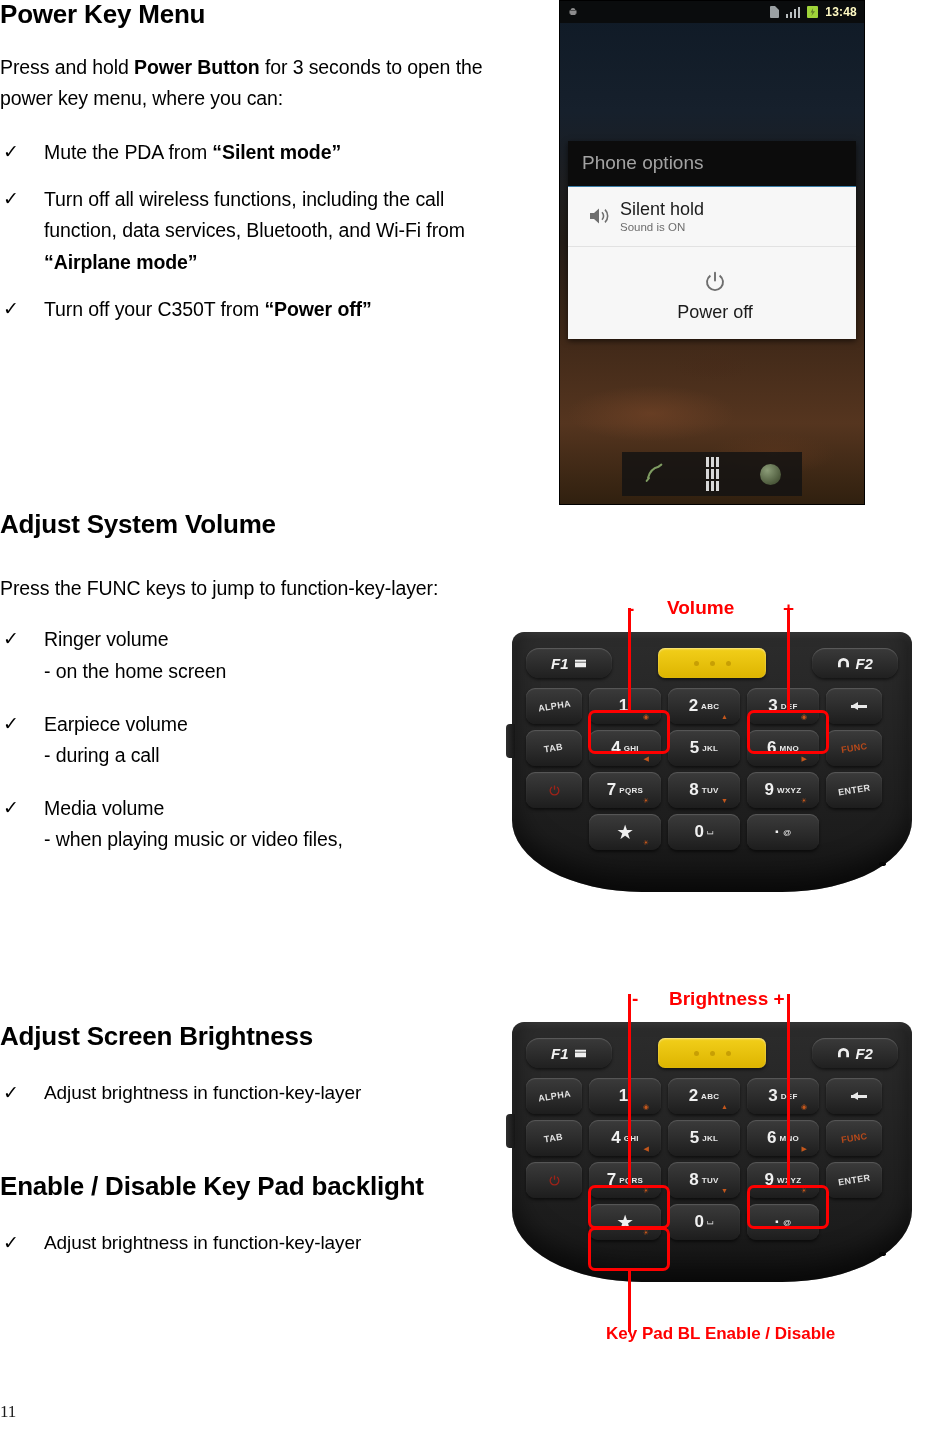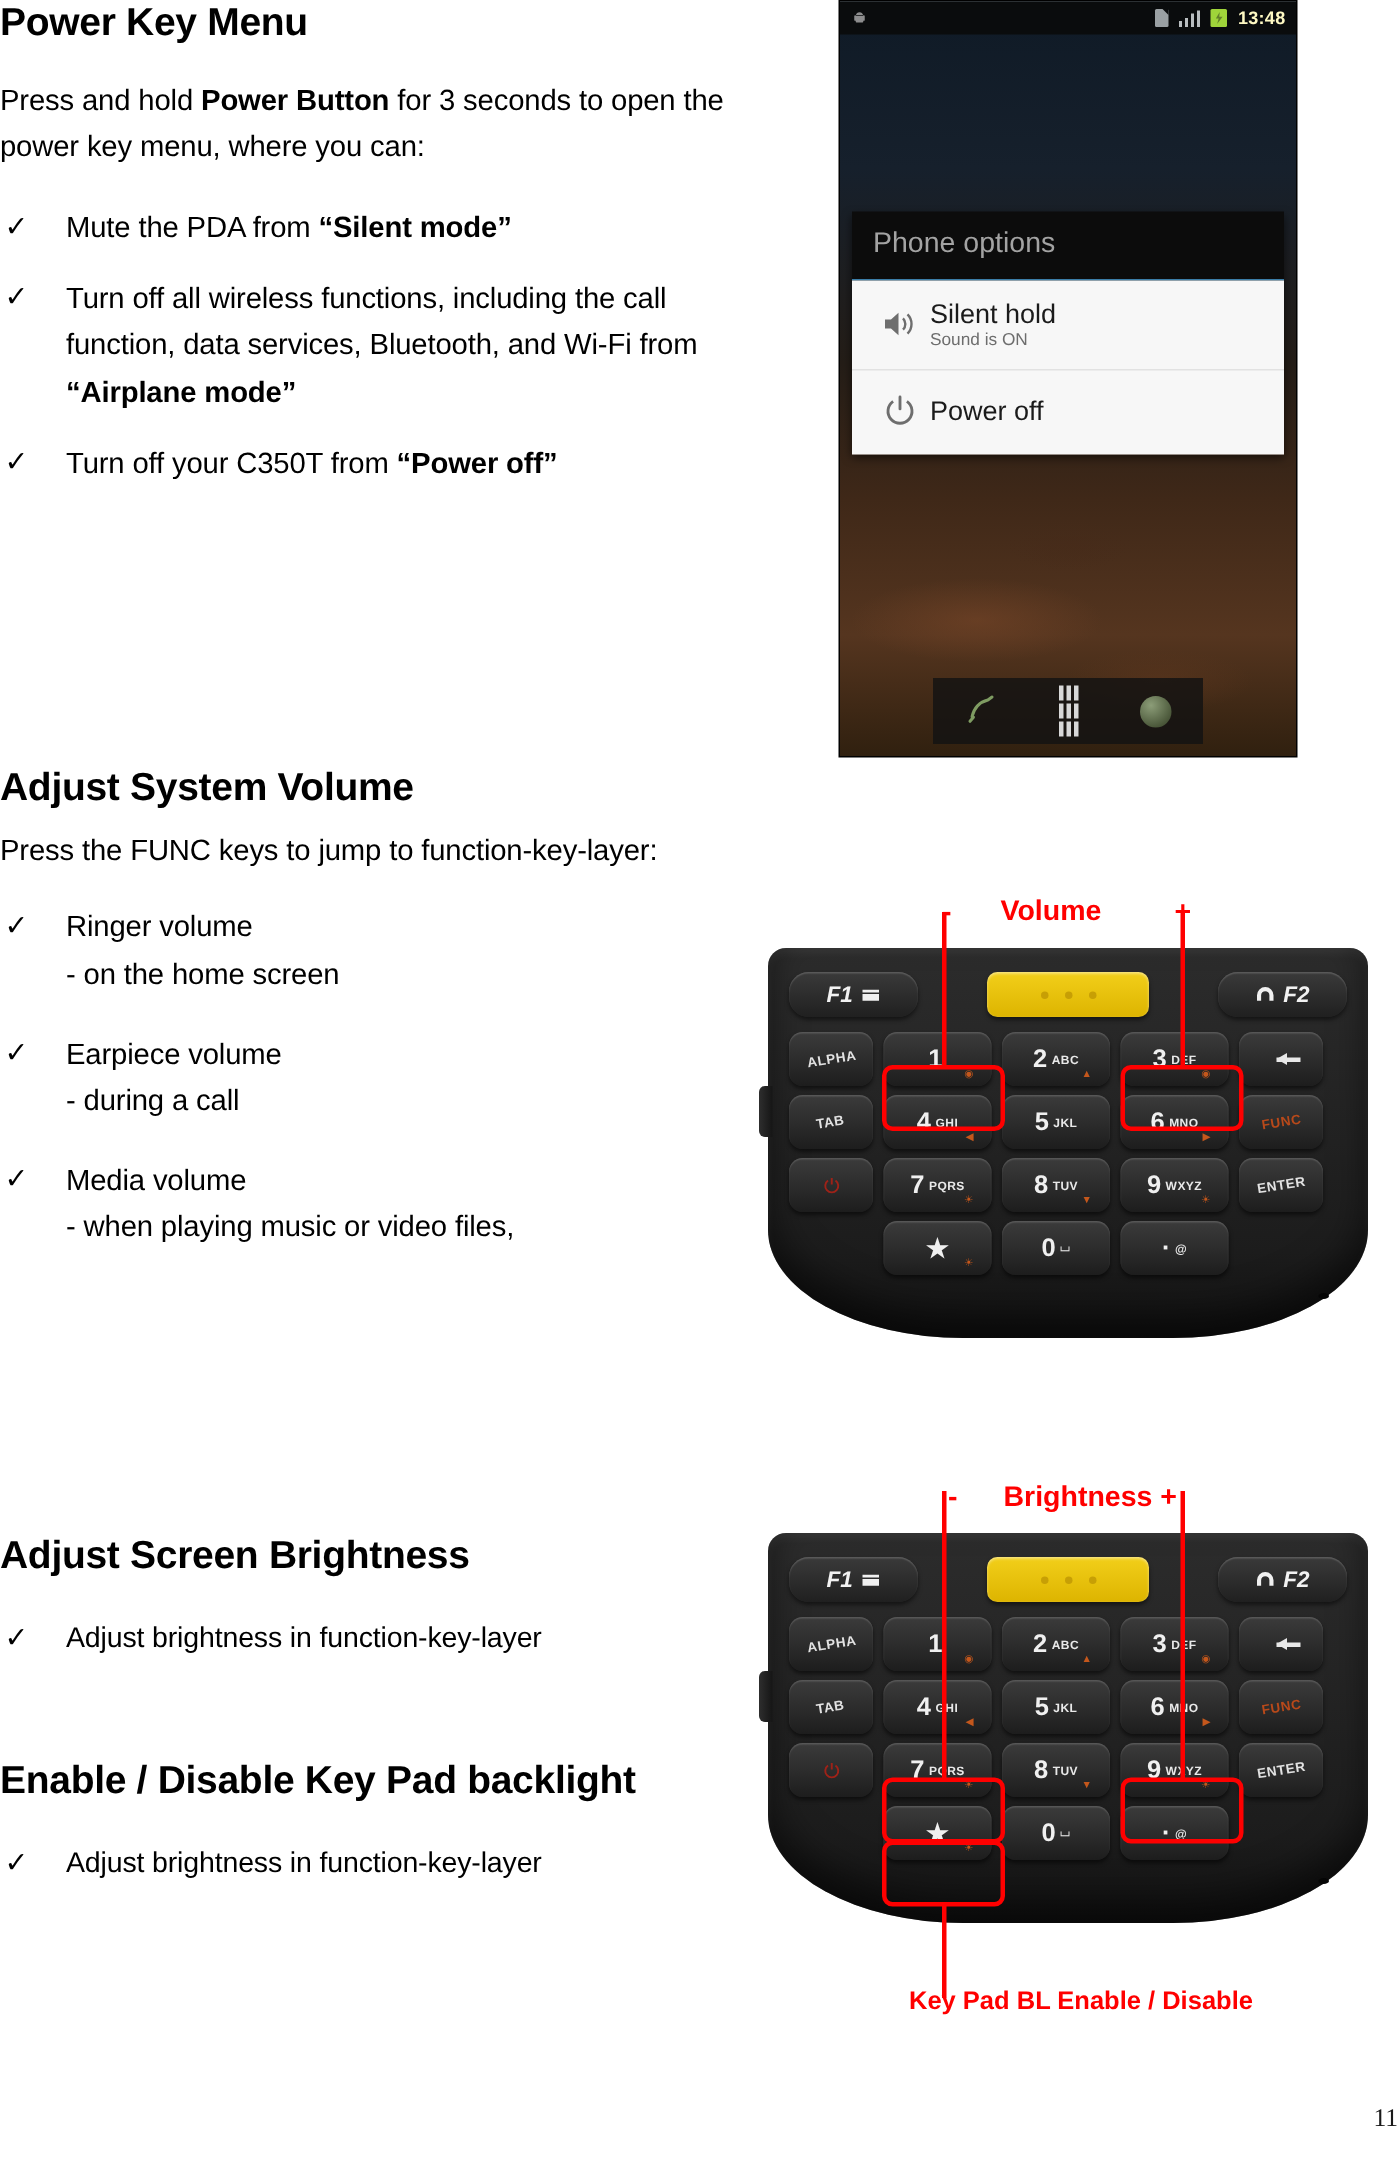--- a/index.html
+++ b/index.html
@@ -314,21 +314,21 @@
     font-size: 19px;
     white-space: nowrap;
   }
   .ann-label.small { font-size: 17px; font-weight: bold; }
 
   
   .page-num {
     position: absolute;
     left: 0; right: 0;
     bottom: 24px;
-    text-align: right;
+    text-align: left;
     font-family: "Liberation Serif", serif;
     font-size: 17px;
     color: #1a1a1a;
   }
 </style>
 </head>
 <body>
 
 <div class="text-col" style="top:0px;">
   <h1 class="section-title">Power Key Menu</h1>
@@ -346,21 +346,21 @@
     </div>
     <div class="bullet-row" style="margin-top:16px;">
       <span class="check">✓</span>
       <span class="bullet-text"><span>Turn off your C350T from </span><b>“Power off”</b></span>
     </div>
   </div>
 </div>
 
 <div class="text-col" style="top:510px;">
   <h1 class="section-title">Adjust System Volume</h1>
-  <p class="body-para" style="margin-top:12px;">Press the FUNC keys to jump to function-key-layer:</p>
+  <p class="body-para" style="margin-top:33px;">Press the FUNC keys to jump to function-key-layer:</p>
 
   <div class="bullet-list" style="margin-top:20px;">
     <div class="bullet-row">
       <span class="check">✓</span>
       <span class="bullet-text">
         <span>Ringer volume</span><br>
         <span>- on the home screen</span>
       </span>
     </div>
     <div class="bullet-row" style="margin-top:22px;">
@@ -429,21 +429,21 @@
             <path fill="none" stroke="#6e6e6e" stroke-width="1.6" d="M15 7.2a5.4 5.4 0 0 1 0 7.6M18 4.6a9 9 0 0 1 0 12.8"></path>
           </svg>
         </span>
         <span class="dlg-text">
           <span class="dlg-label">Silent hold</span>
           <span class="dlg-sub">Sound is ON</span>
         </span>
       </div>
 
 
-      <div class="dlg-item" style="padding-top:15px;padding-bottom:17px;">
+      <div class="dlg-item" style="padding-top:15px;padding-bottom:17px;flex-direction:column;">
         <span class="dlg-ico">
           <svg width="24" height="24" viewBox="0 0 24 24">
             <path fill="none" stroke="#6e6e6e" stroke-width="1.9" d="M7.4 5.6a8 8 0 1 0 9.2 0"></path>
             <path fill="none" stroke="#6e6e6e" stroke-width="1.9" stroke-linecap="round" d="M12 2.6v8"></path>
           </svg>
         </span>
         <span class="dlg-text">
           <span class="dlg-label">Power off</span>
         </span>
       </div>

